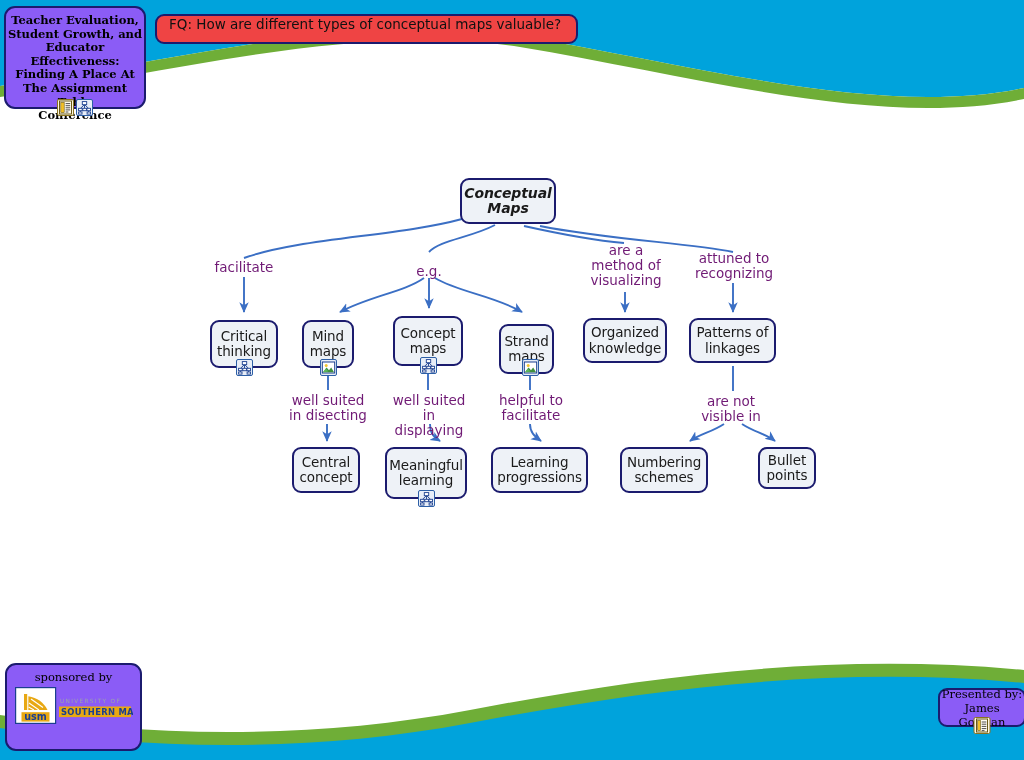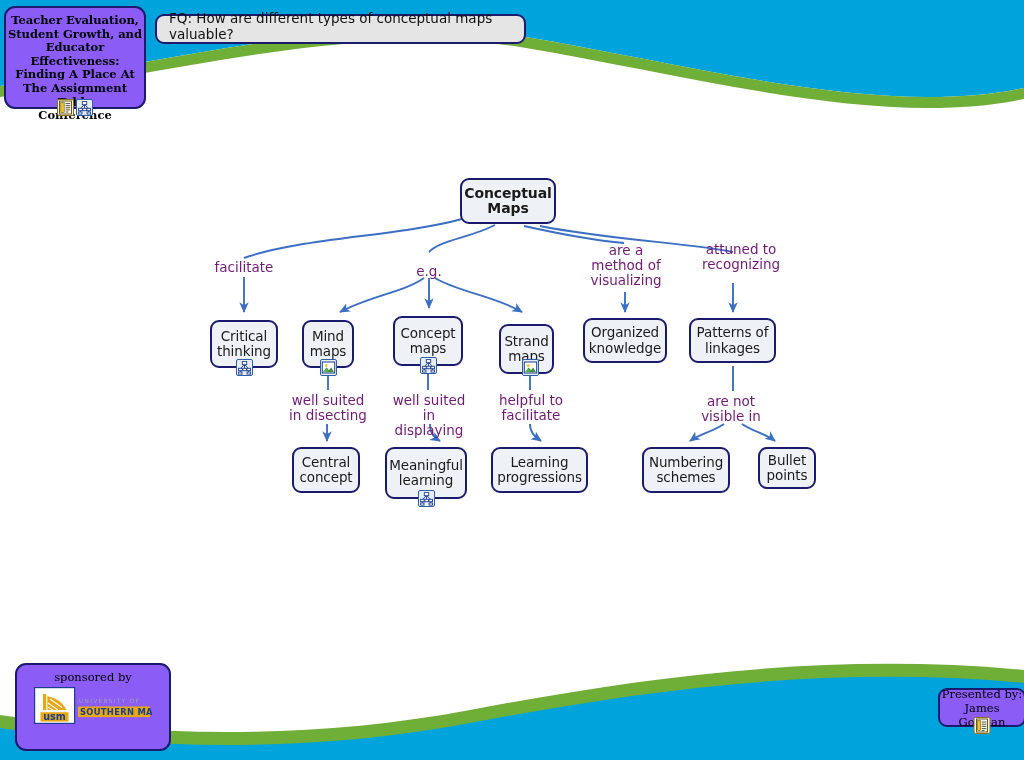--- a/index.html
+++ b/index.html
@@ -42,20 +42,21 @@
     color: #1a1a1a;
     font-family: "DejaVu Sans", sans-serif;
     font-size: 13.5px;
     line-height: 15.5px;
     letter-spacing: -0.1px;
     z-index: 5;
   }
   .node.root {
     font-weight: bold;
     font-size: 14px;
+    font-style: italic;
   }
   .node .label { padding: 0 5px; white-space: pre-line; }
 
   
   .linklabel {
     position: absolute;
     text-align: center;
     color: #701a75;
     font-family: "DejaVu Sans", sans-serif;
     font-size: 13.5px;
@@ -103,37 +104,37 @@
     position: absolute;
     left: 50%;
     transform: translateX(-50%);
     bottom: -9px;
     display: flex;
     gap: 2px;
     z-index: 22;
   }
   #fq-box {
     left: 155px; top: 14px;
-    width: 371px; height: 30px;
-    background: #e5e5e5;
+    width: 423px; height: 30px;
+    background: #ef4444;
     display: flex;
-    align-items: flex-end;
+    align-items: flex-start;
     border-radius: 9px;
   }
   #fq-box .label {
     width: 100%;
     text-align: left;
     padding-left: 12px;
     font-size: 13.5px;
     color: #111;
     font-family: "DejaVu Sans", sans-serif;
   }
   #sponsor-box {
-    left: 15px; top: 663px;
-    width: 156px; height: 88px;
+    left: 5px; top: 663px;
+    width: 137px; height: 88px;
     padding-top: 5px;
     font-family: "DejaVu Serif", serif;
     font-size: 11.5px;
     color: #000;
   }
   #sponsor-box .sp-top { display:block; font-size: 11.5px; }
   #sponsor-box .sp-bot { display:block; font-size: 12.5px; margin-top: 3px; }
   #usm-logo {
     width: 118px;
     height: 37px;
@@ -324,37 +325,37 @@
           <rect x="5.8" y="8.3" width="3.6" height="2.4" fill="#ffffff" stroke="#1b3f8f" stroke-width="0.9"></rect>
           <rect x="9.9" y="8.3" width="3.6" height="2.4" fill="#ffffff" stroke="#1b3f8f" stroke-width="0.9"></rect>
           <rect x="1.6" y="12.0" width="3.4" height="2.1" fill="#ffffff" stroke="#1b3f8f" stroke-width="0.9"></rect>
           <rect x="10.1" y="12.0" width="3.4" height="2.1" fill="#ffffff" stroke="#1b3f8f" stroke-width="0.9"></rect>
         </svg>
       </span>
       <div class="node" style="left: 491px; top: 447px; width: 97px; height: 46px;">
         <span class="label">Learning
 progressions</span>
       </div>
-      <div class="node" style="left: 642px; top: 447px; width: 88px; height: 46px;">
+      <div class="node" style="left: 620px; top: 447px; width: 88px; height: 46px;">
         <span class="label">Numbering
 schemes</span>
       </div>
       <div class="node" style="left: 750px; top: 447px; width: 58px; height: 42px; margin-left: 8px;">
         <span class="label">Bullet
 points</span>
       </div>
     </div>
 
   <div id="linklabel-layer">
       <div class="linklabel" style="left: 213px; top: 260px; width: 62px;">facilitate</div>
       <div class="linklabel" style="left: 412px; top: 264px; width: 34px;">e.g.</div>
       <div class="linklabel" style="left: 588px; top: 243px; width: 76px;">are a
 method of
 visualizing</div>
-      <div class="linklabel" style="left: 694px; top: 242px; width: 80px; margin-left: 7px;">attuned to
+      <div class="linklabel" style="left: 694px; top: 251px; width: 80px;">attuned to
 recognizing</div>
       <div class="linklabel" style="left: 288px; top: 393px; width: 80px;">well suited
 in disecting</div>
       <div class="linklabel" style="left: 387px; top: 393px; width: 84px;">well suited
 in displaying</div>
       <div class="linklabel" style="left: 492px; top: 393px; width: 78px;">helpful to
 facilitate</div>
       <div class="linklabel" style="left: 695px; top: 394px; width: 72px;">are not
 visible in</div>
     </div>

